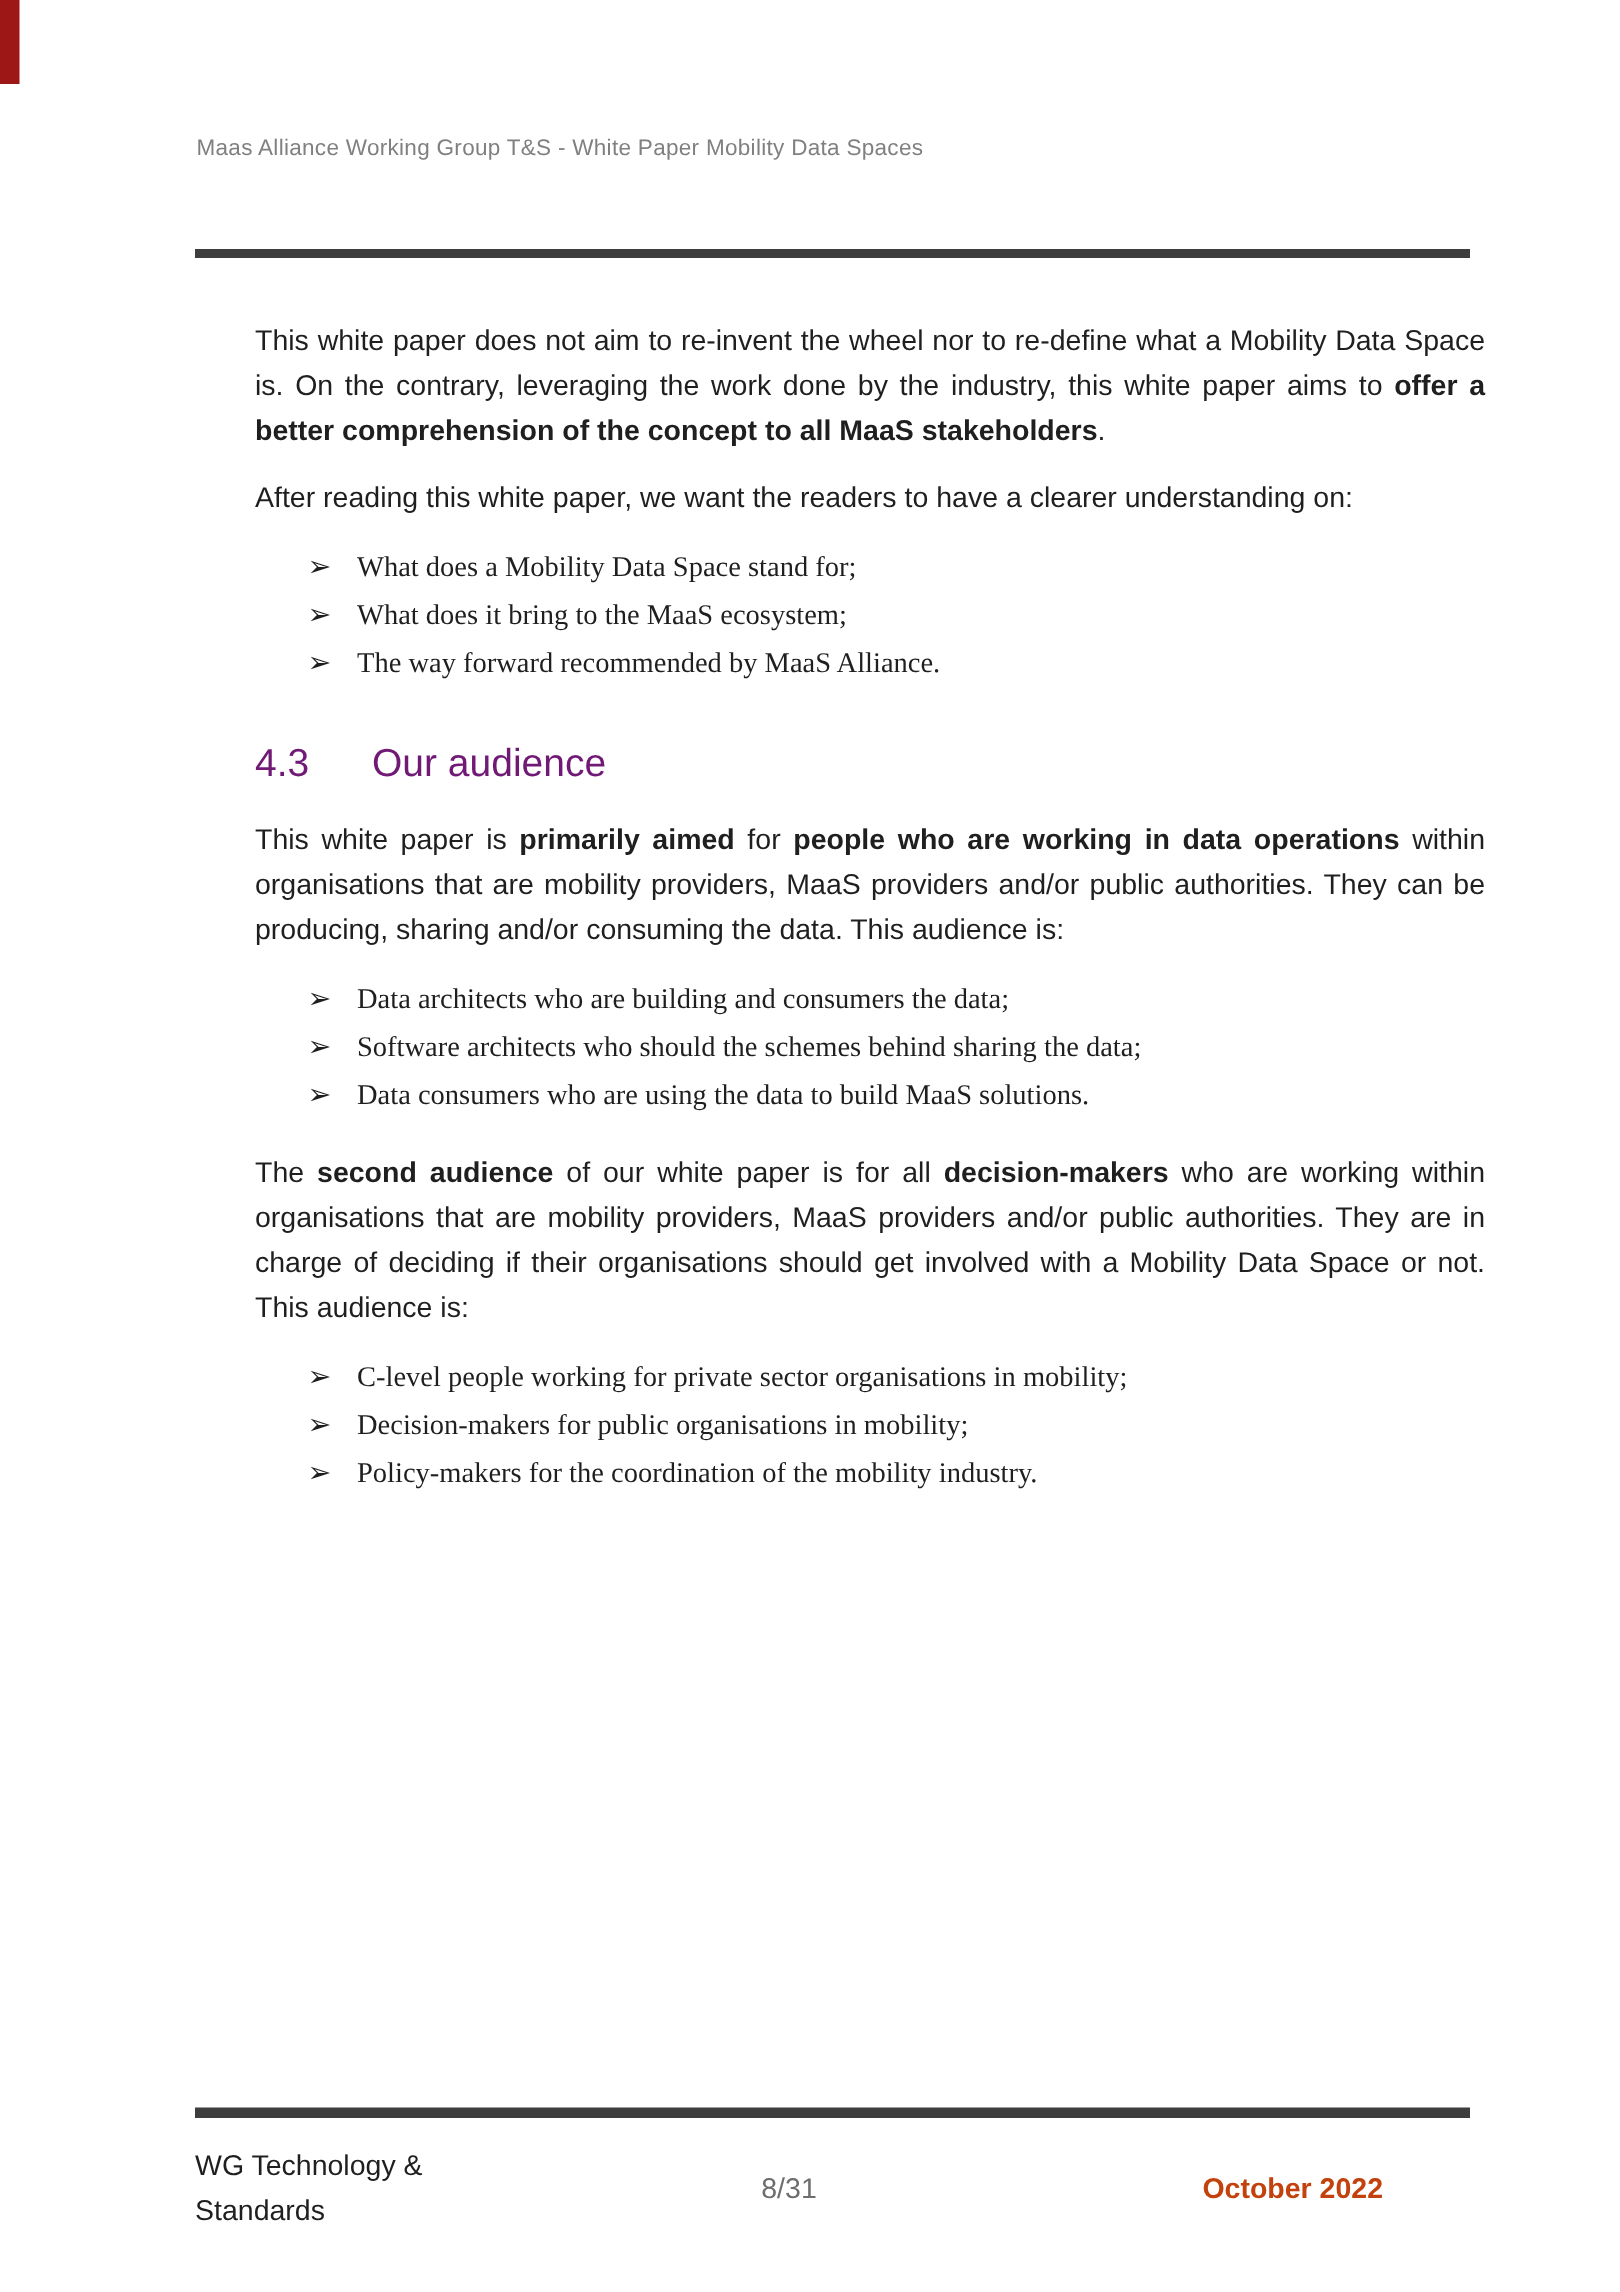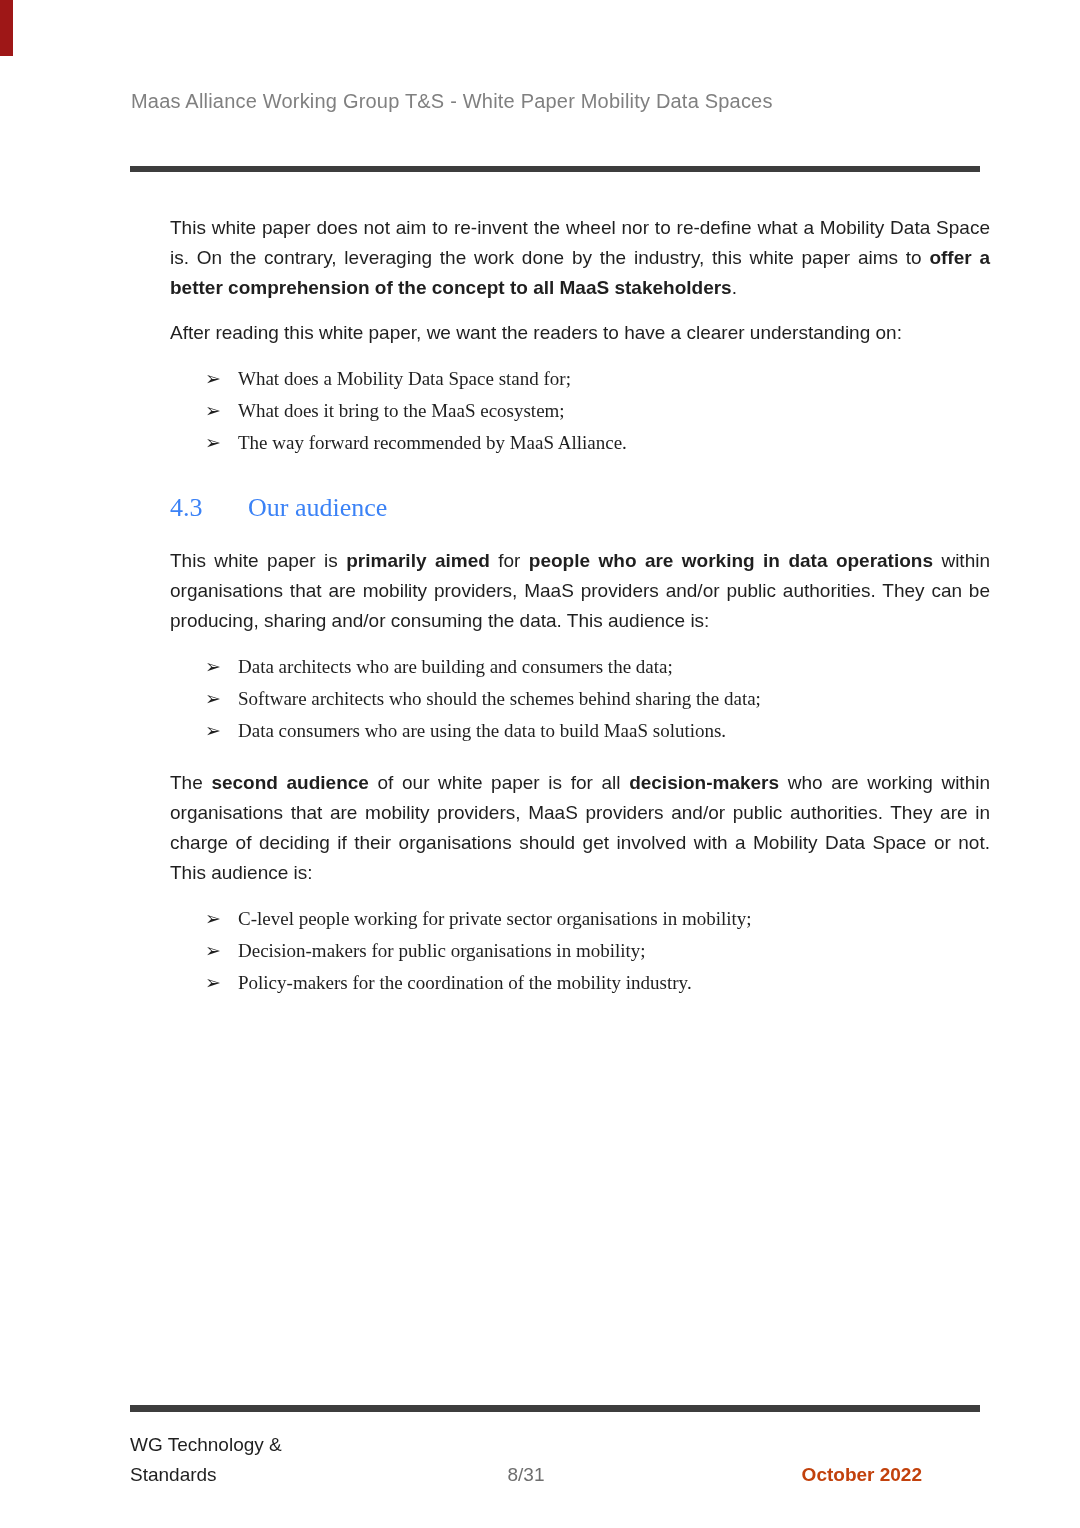--- a/index.html
+++ b/index.html
@@ -20,21 +20,21 @@
     position: absolute;
     left: 0;
     top: 0;
     width: 13px;
     height: 56px;
   }
   .header-title {
     position: absolute;
     left: 131px;
     top: 90px;
-    font-size: 20px;
+    font-size: 15px;
     color: #808080;
     letter-spacing: 0.2px;
     white-space: nowrap;
   }
   .header-rule {
     position: absolute;
     left: 130px;
     top: 166px;
     width: 850px;
     height: 6px;
@@ -90,21 +90,21 @@
     top: 1405px;
     width: 850px;
     height: 7px;
   }
   .footer-row {
     position: absolute;
     left: 130px;
     top: 1430px;
     width: 850px;
     display: flex;
-    align-items: flex-end;
+    align-items: center;
     font-size: 19px;
     line-height: 30px;
     gap: 44px;
   }
   .footer-left  { flex: 1 1 0; text-align: left;  color: #1f1f1f; }
   .footer-center{ flex: 1 1 0; text-align: center; color: #6e6e6e; }
   .footer-right { flex: 1 1 0; text-align: right; color: #c2410c; padding-right: 58px; font-weight: bold; }
 </style>
 </head>
 <body>
@@ -131,21 +131,21 @@
       <li>
         <span class="bullet">➢</span>
         <span class="li-text">What does it bring to the MaaS ecosystem;</span>
       </li>
       <li>
         <span class="bullet">➢</span>
         <span class="li-text">The way forward recommended by MaaS Alliance.</span>
       </li>
     </ul>
 
-    <h2 class="section-heading" style="color: #3b82f6; font-family: Liberation Serif, serif;">
+    <h2 class="section-heading" style="color: #701a75;">
       <span class="h-num">4.3</span><span class="h-title">Our audience</span>
     </h2>
 
     <p><span>This white paper is </span><span class="b">primarily aimed</span><span> for </span><span class="b">people who are working in data operations</span><span> within organisations that are mobility providers, MaaS providers and/or public authorities. They can be producing, sharing and/or consuming the data. This audience is:</span></p>
 
     <ul class="arrow-list">
       <li>
         <span class="bullet">➢</span>
         <span class="li-text">Data architects who are building and consumers the data;</span>
       </li>

